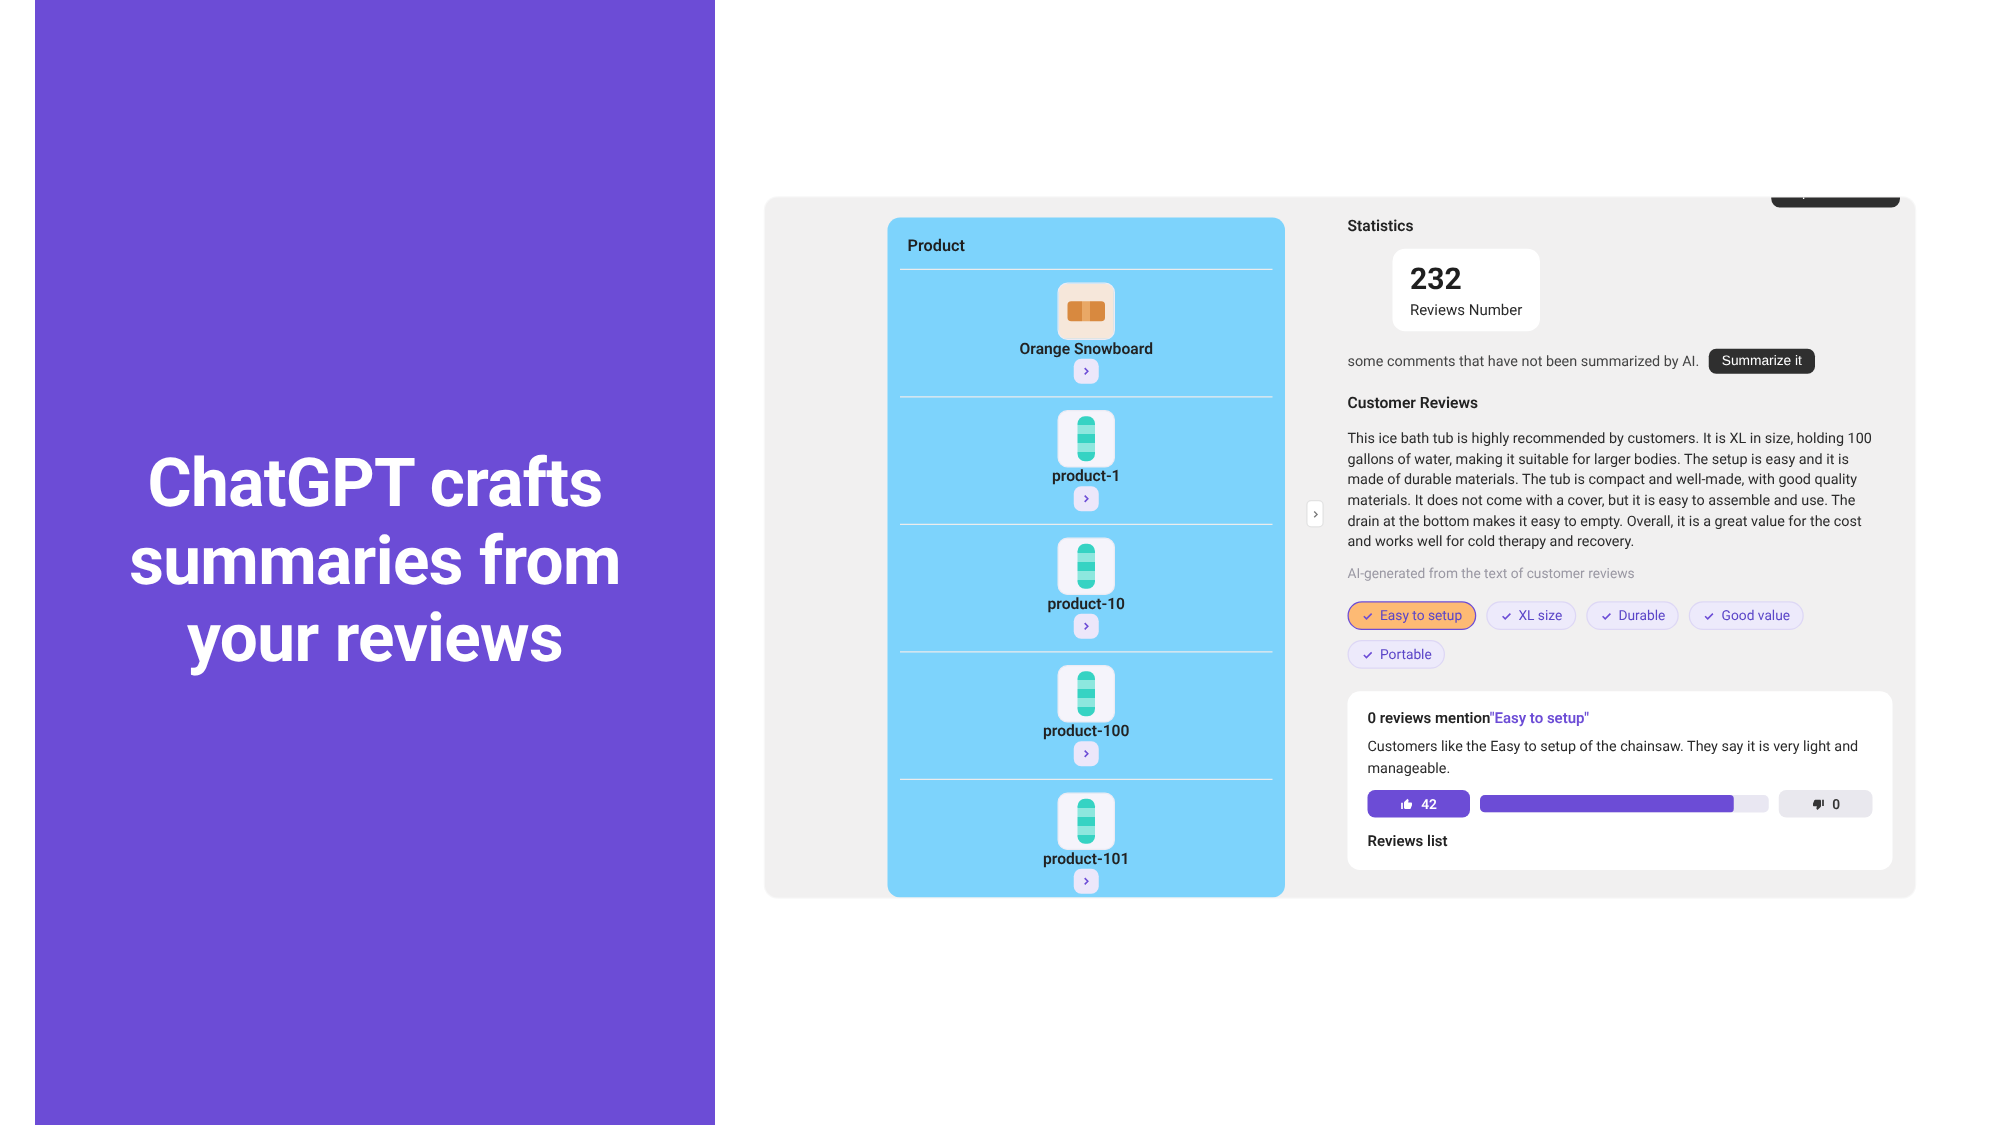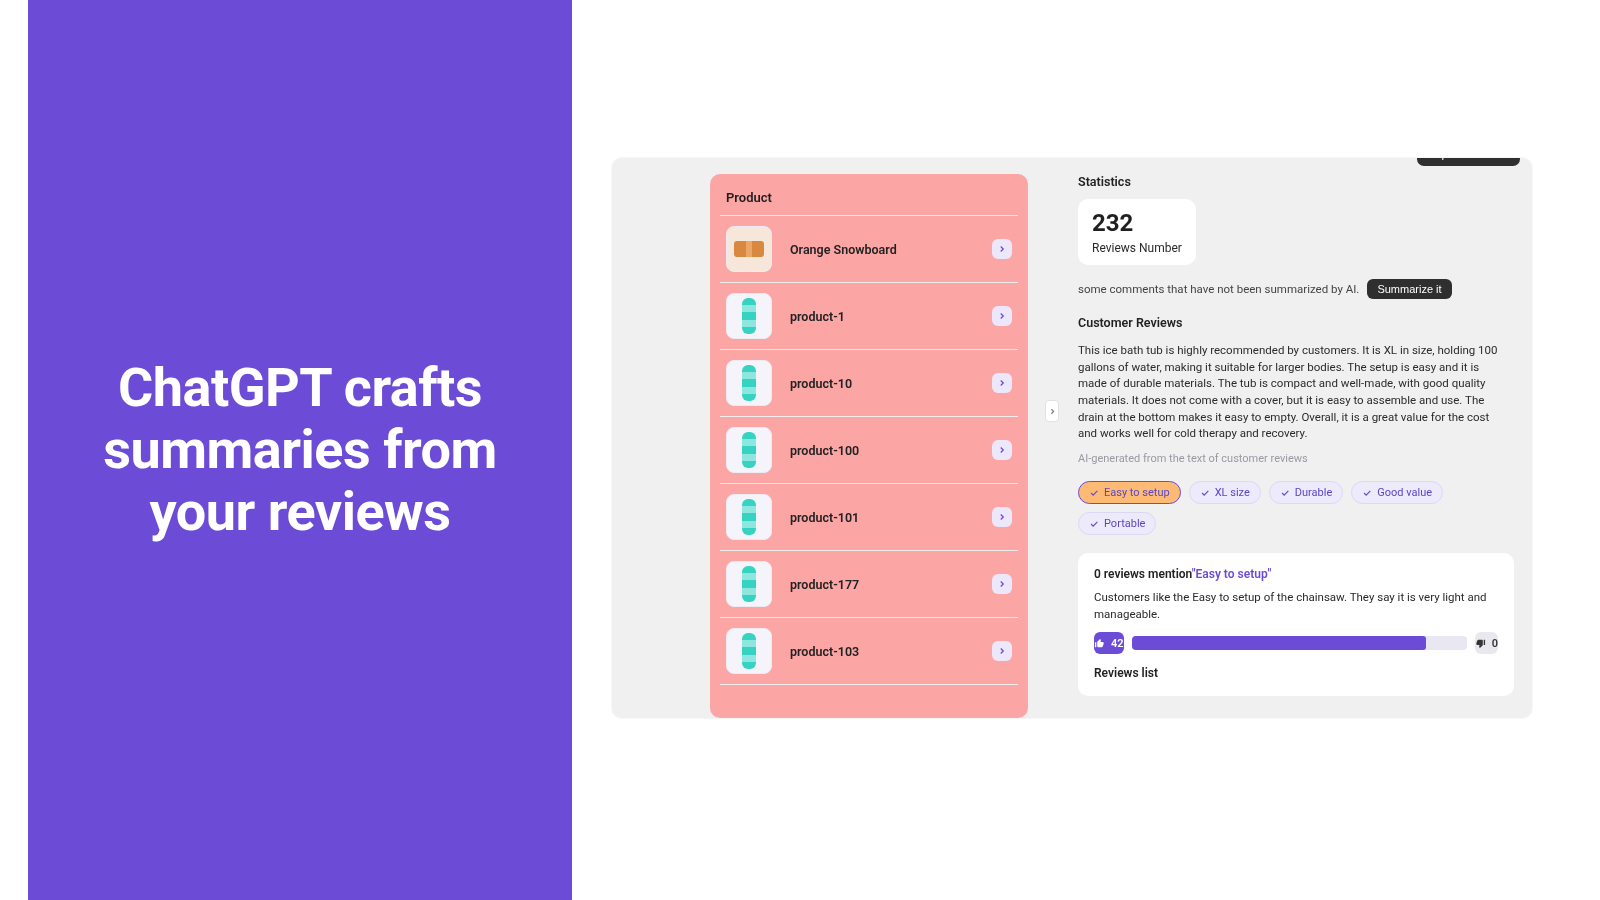--- a/index.html
+++ b/index.html
@@ -84,44 +84,45 @@
   }
   .app-body {
     flex: 1;
     padding: 16px 18px 0 18px;
     display: flex;
     gap: 18px;
     overflow: hidden;
   }
   .panel-left {
     width: 318px;
-    background: #fca5a5;
+    background: #7dd3fc;
     border-radius: 10px;
     padding: 14px 10px 10px 10px;
     display: flex;
     flex-direction: column;
     margin-left: 80px;
   }
   .panel-title {
     font-size: 13px;
     font-weight: 600;
     color: #1f1f1f;
     padding: 2px 6px 10px 6px;
   }
   .product-list {
     display: flex;
     flex-direction: column;
     border-top: 1px solid #ececec;
   }
   .product-row {
     display: flex;
     align-items: center;
-    gap: 18px;
+    gap: 0;
     padding: 10px 6px;
     border-bottom: 1px solid #ececec;
+    flex-direction: column;
   }
   .thumb {
     width: 46px; height: 46px;
     border-radius: 8px;
     background: #f5f4fb;
     border: 1px solid #ecebf4;
     display: flex;
     align-items: center;
     justify-content: center;
   }
@@ -195,20 +196,21 @@
   .dark-btn.sm { padding: 4px 10px; font-size: 11px; border-radius:6px;}
   .section-label {
     font-size: 12.5px;
     font-weight: 600;
     color: #222;
   }
   .stats {
     display: flex;
     gap: 16px;
     margin-top: 2px;
+    margin-left: 36px;
   }
   .stat-card {
     background: #fff;
     border-radius: 10px;
     padding: 10px 14px 10px 14px;
     min-width: 108px;
   }
   .stat-card.hl { background: #ECE7FA; }
   .stat-num {
     font-size: 24px;
@@ -288,21 +290,21 @@
     margin-top: 10px;
   }
   .pill {
     display: inline-flex;
     align-items: center;
     gap: 6px;
     height: 22px;
     border-radius: 6px;
     font-size: 11px;
     font-weight: 600;
-    padding: 0 0;
+    padding: 0 26px;
   }
   .pill.up {
     background: #6C4CD6;
     color: #fff;
   }
   .pill.down {
     background: #e9e8ee;
     color: #353535;
   }
   .bar-wrap {

